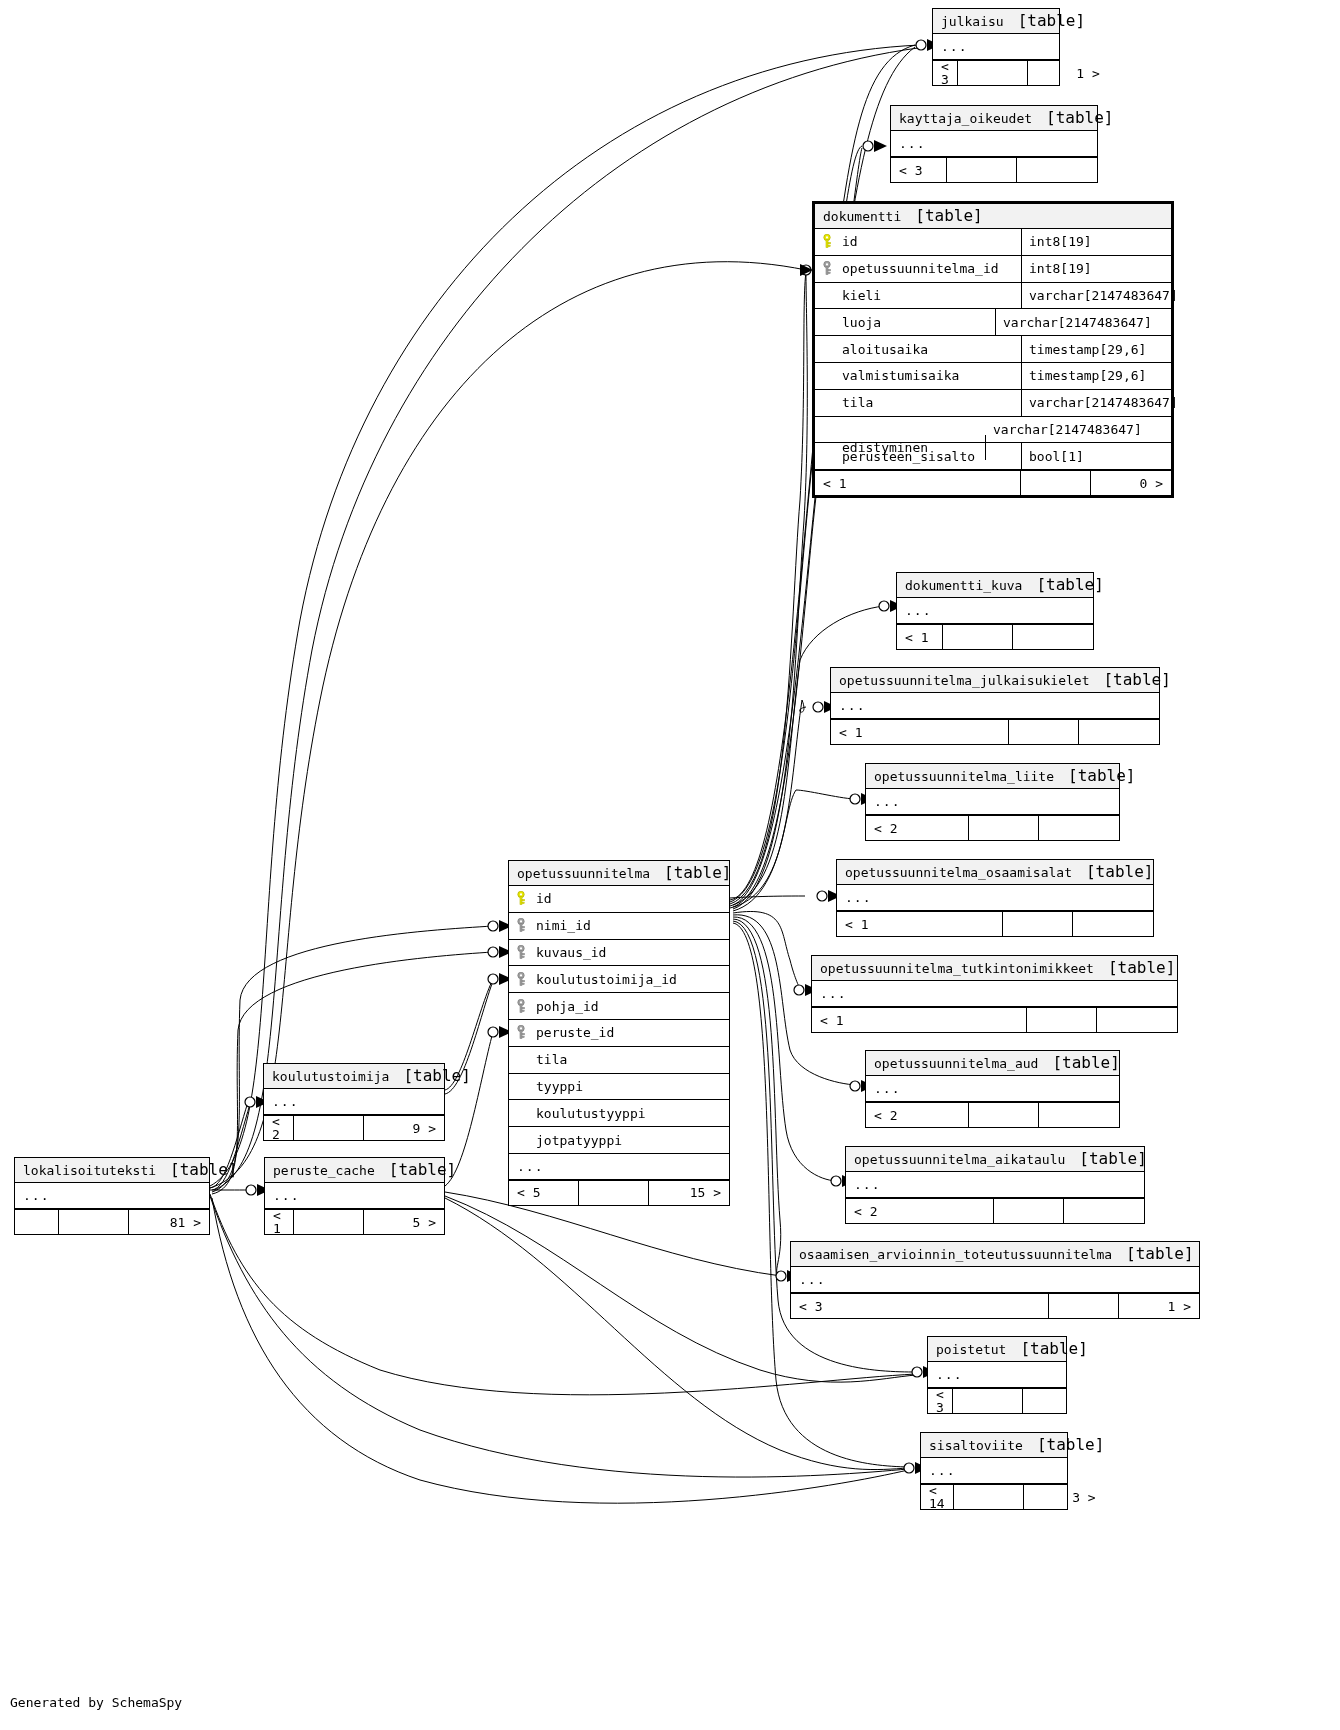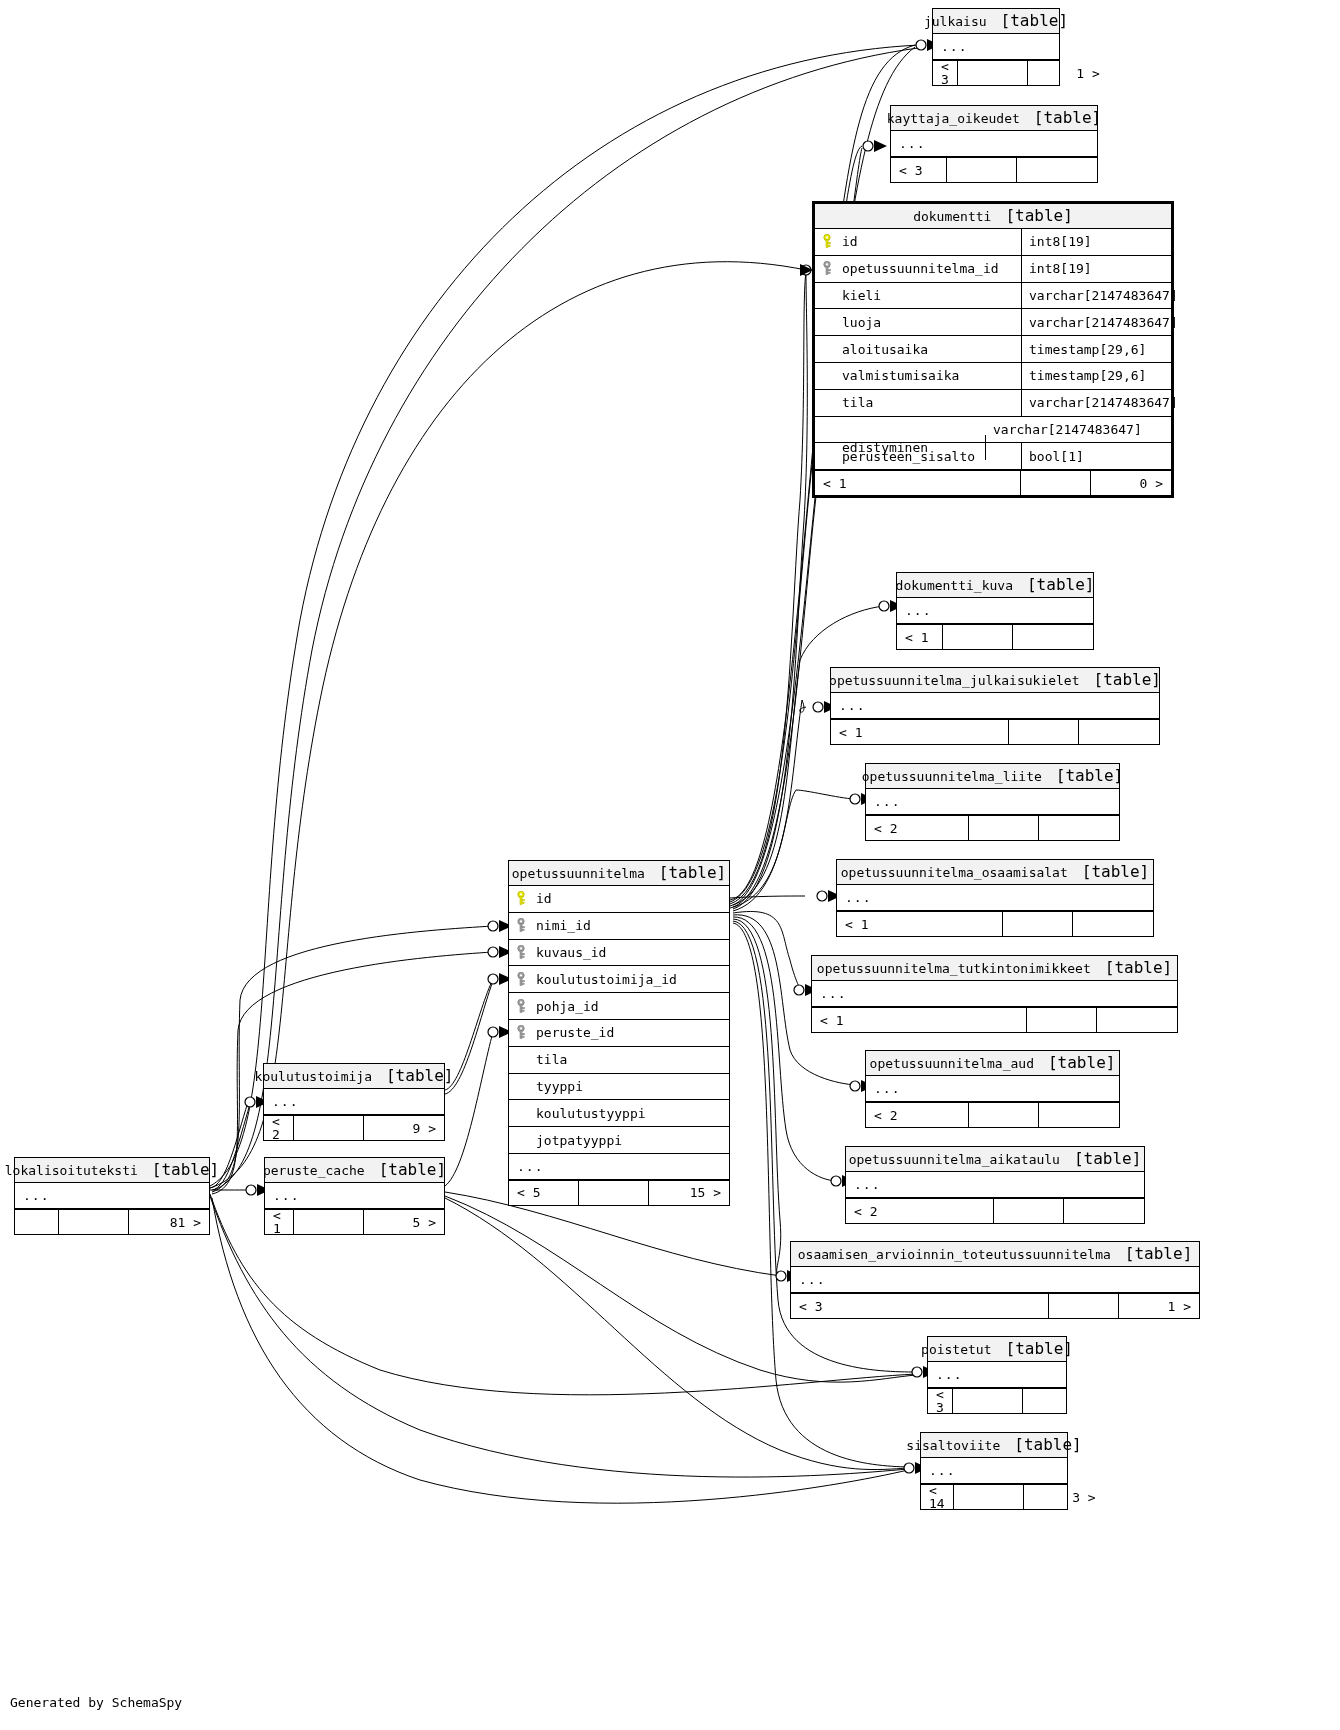--- a/index.html
+++ b/index.html
@@ -37,21 +37,21 @@
   }
   .tbl.focus {
     border: 3px solid #000000;
   }
   .thead {
     background: #f2f2f2;
     border-bottom: 1px solid #000000;
     height: 25px;
     display: flex;
     align-items: center;
-    justify-content: center;
+    justify-content: flex-start;
     padding: 0 8px;
     box-sizing: border-box;
     white-space: nowrap;
   }
   .tname { font-size: 13px; color: #000; }
   .ttag  { font-size: 16px; color: #000; padding-left: 14px; }
   .ellipsis-row {
     height: 26px;
     display: flex;
     align-items: center;
@@ -288,21 +288,21 @@
           <div class="col-type">int8[19]</div>
         </div>
         <div class="col-row">
           <div class="col-name" style="width: 207px;">
             <span class="keyslot"></span>
             <span class="lbl">kieli</span>
           </div>
           <div class="col-type">varchar[2147483647]</div>
         </div>
         <div class="col-row">
-          <div class="col-name" style="width: 207px;">
+          <div class="col-name" style="width: 181px;">
             <span class="keyslot"></span>
             <span class="lbl">luoja</span>
           </div>
           <div class="col-type">varchar[2147483647]</div>
         </div>
         <div class="col-row">
           <div class="col-name" style="width: 207px;">
             <span class="keyslot"></span>
             <span class="lbl">aloitusaika</span>
           </div>

